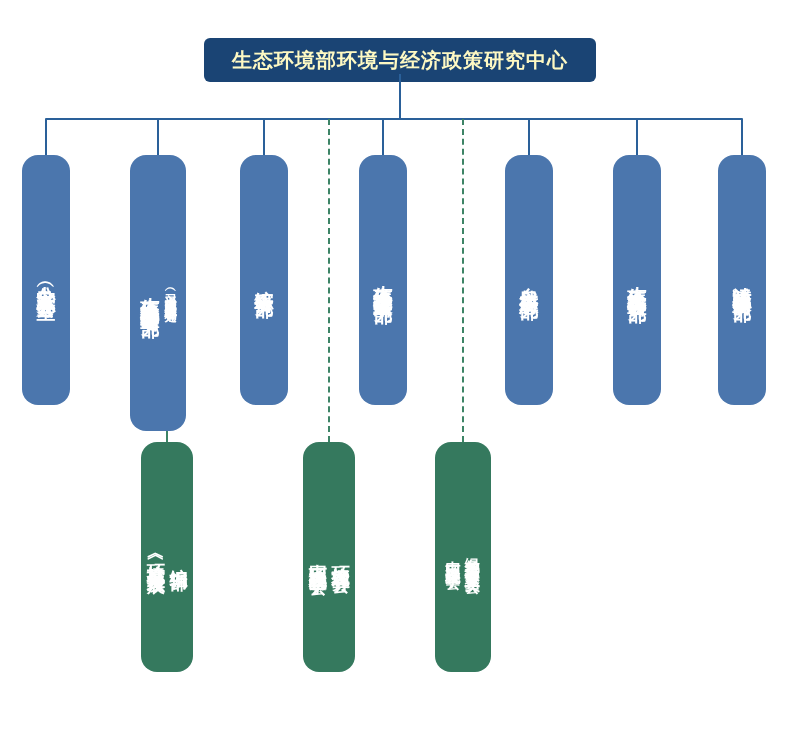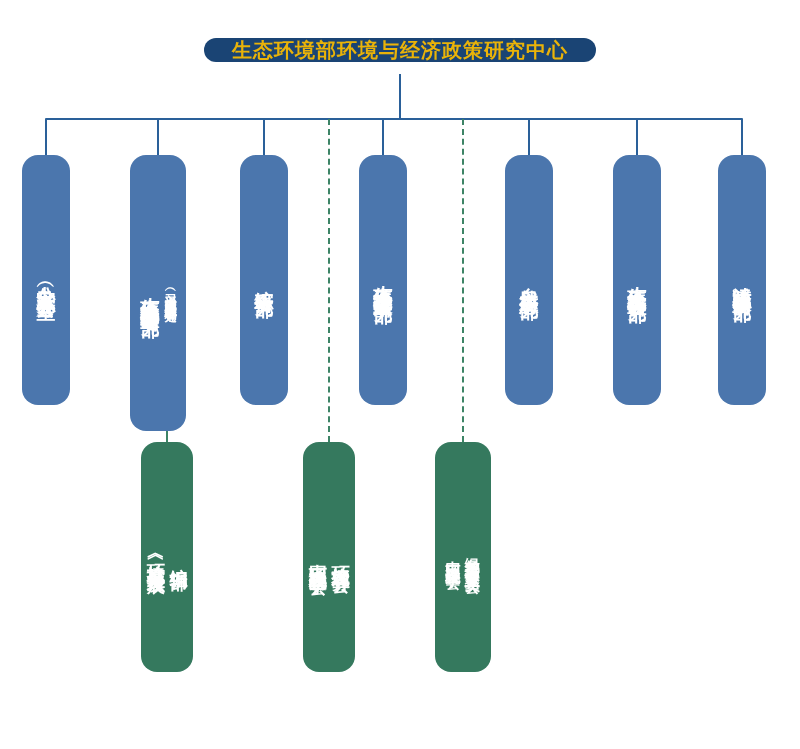--- a/index.html
+++ b/index.html
@@ -2,22 +2,22 @@
 <html><head>
 <meta charset="utf-8">
 <style>
   html,body{margin:0;padding:0;background:#fff;}
   .canvas{
     position:relative;width:800px;height:749px;background:#ffffff;overflow:hidden;
     font-family:"Liberation Sans","DejaVu Sans",sans-serif;
   }
   
   .header{
-    position:absolute;left:204px;top:38px;width:392px;height:24px;
-    background:#1a4474;color:#eab308;border-radius:12px;
+    position:absolute;left:204px;top:38px;width:392px;height:44px;
+    background:#1a4474;color:#fef9c3;border-radius:6px;
     display:flex;align-items:center;justify-content:center;
     font-size:20px;font-weight:bold;letter-spacing:1px;
   }
   
   .line{position:absolute;background:#2a6099;}
   .stem{left:399px;top:74px;width:2px;height:44px;}
   .hline{left:45px;top:118px;width:698px;height:2px;border-radius:2px;}
   .drop{top:119px;width:2px;height:37px;}
   .drop1{left:45px;} .drop2{left:157px;} .drop3{left:263px;} .drop4{left:382px;}
   .drop5{left:528px;} .drop6{left:636px;} .drop7{left:741px;}

